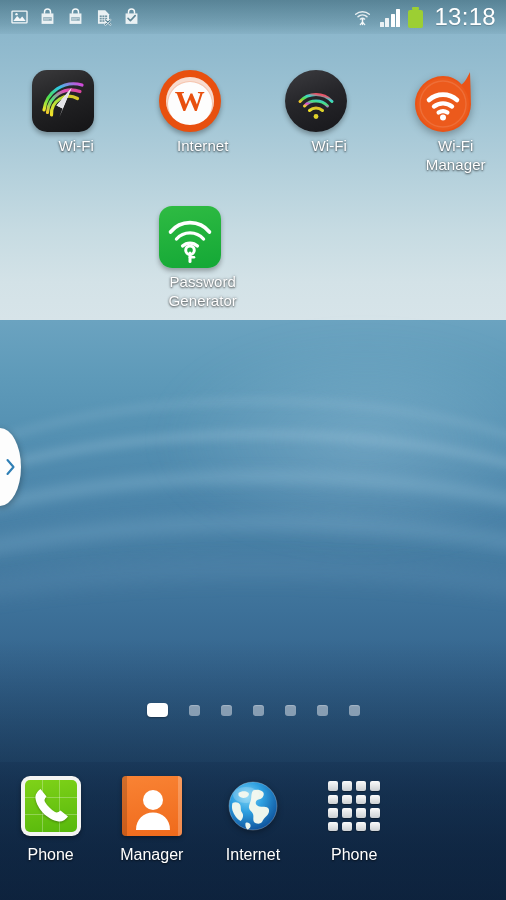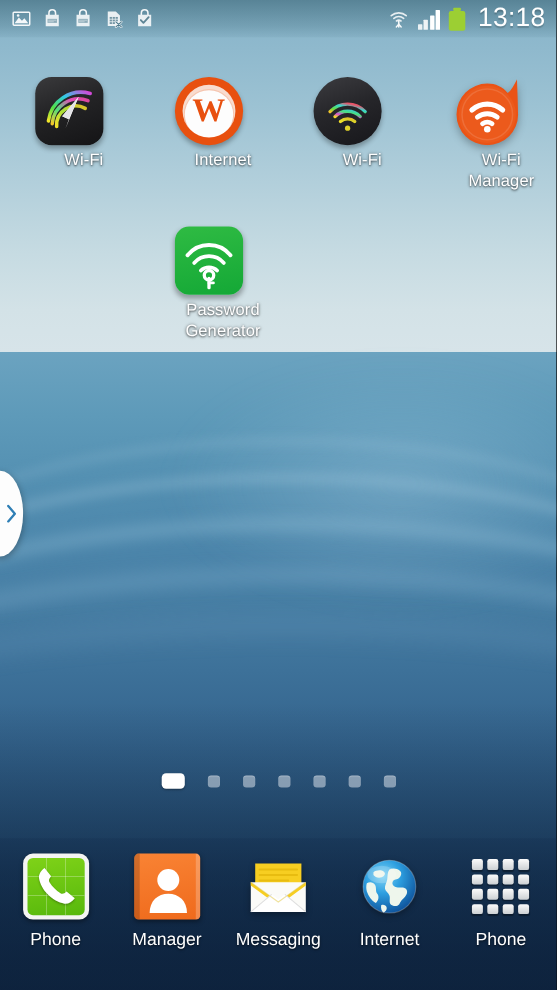--- a/index.html
+++ b/index.html
@@ -510,36 +510,20 @@
         <div class="icon-contacts">
           <svg viewBox="0 0 60 60" style="width:60px;height:60px;position:relative;z-index:2;">
             <circle cx="31" cy="24" r="10" fill="#fff"></circle>
             <path d="M14 54 C14 43 21.5 36.5 31 36.5 C40.5 36.5 48 43 48 54 Z" fill="#fff"></path>
           </svg>
         </div>
       </div>
       <div class="dlbl">Manager</div>
     </div>
 
-    <div class="dcell">
-      <div class="dic icon-messaging">
-        <svg viewBox="0 0 60 60" style="width:60px;height:60px;filter:drop-shadow(0 2px 3px rgba(0,0,0,.35));">
-          <path d="M9 9 h42 v20 h-42 z" fill="#f7ce21"></path>
-          <path d="M13 14.5 h34 M13 19.5 h34 M13 24.5 h26" stroke="#e8bc10" stroke-width="1.9" stroke-linecap="round"></path>
-          <path d="M5 26 h50 v27 h-50 z" fill="#fbfbf8"></path>
-          <path d="M5 26 L30 44 L55 26 L55 29 L30 47.5 L5 29 Z" fill="#f7ce21"></path>
-          <path d="M5 26 L30 44 L55 26 Z" fill="#fde9a0" opacity=".0"></path>
-          <path d="M5 53 L24 37 L30 41.5 L36 37 L55 53 Z" fill="#ffffff"></path>
-          <path d="M5 26 L30 44 L55 26" fill="none" stroke="#e2c741" stroke-width="1" opacity=".5"></path>
-          <path d="M5 53 L24 37" stroke="#dedede" stroke-width="1"></path>
-          <path d="M55 53 L36 37" stroke="#dedede" stroke-width="1"></path>
-        </svg>
-      </div>
-      <div class="dlbl">Messaging</div>
-    </div>
 
     <div class="dcell">
       <div class="dic icon-globe">
         <svg viewBox="0 0 60 60" style="width:60px;height:60px;filter:drop-shadow(0 2px 3px rgba(0,0,0,.35));">
           <defs>
             <radialGradient id="gl" cx="38%" cy="30%" r="78%">
               <stop offset="0%" stop-color="#7fd4f5"></stop>
               <stop offset="42%" stop-color="#2d9fe0"></stop>
               <stop offset="100%" stop-color="#0b4a94"></stop>
             </radialGradient>

